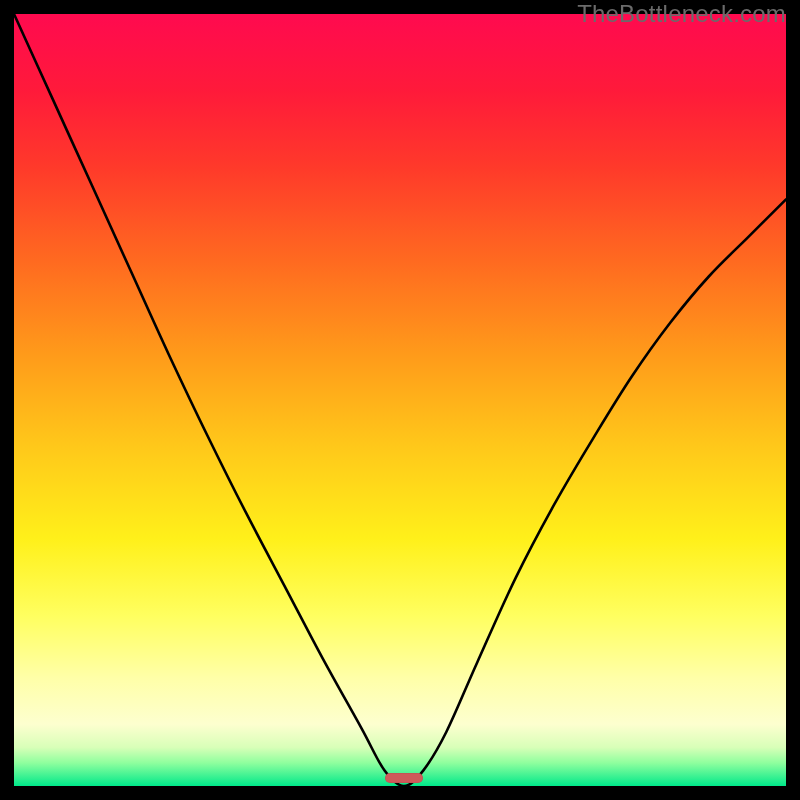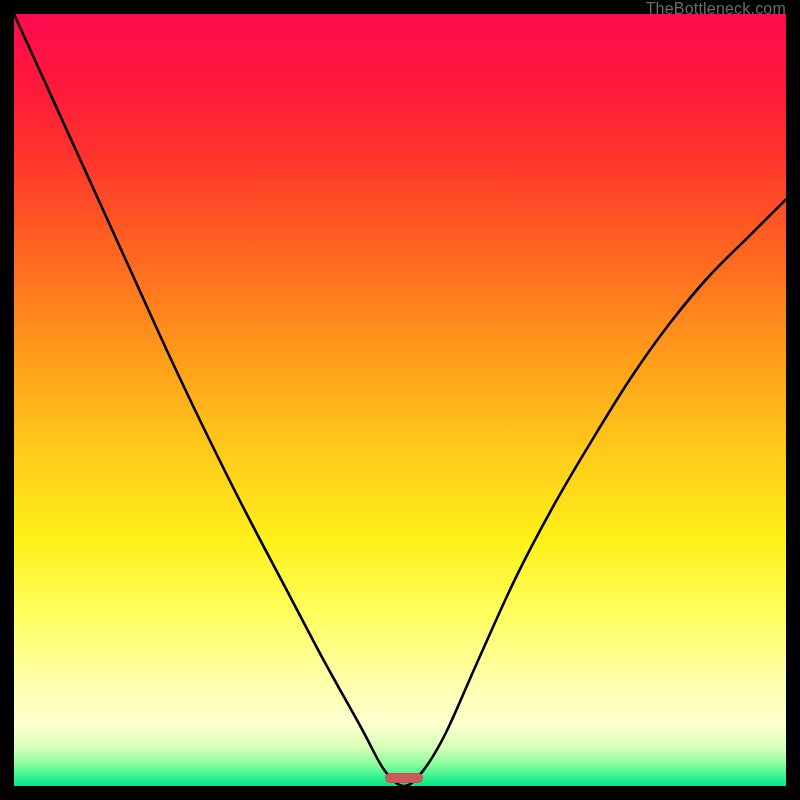--- a/index.html
+++ b/index.html
@@ -36,21 +36,21 @@
       #d8ffb8 95%,
       #8fff9e 97%,
       #00e88a 100%
     );
   }
   .watermark {
     position: absolute;
     top: 0;
     right: 14px;
     font-family: Arial, Helvetica, sans-serif;
-    font-size: 16px;
+    font-size: 24px;
     font-weight: 400;
     color: #6b6b6b;
     letter-spacing: 0.2px;
     user-select: none;
   }
   .marker {
     position: absolute;
     height: 10px;
     border-radius: 6px;
     background: #cf5a5a;

